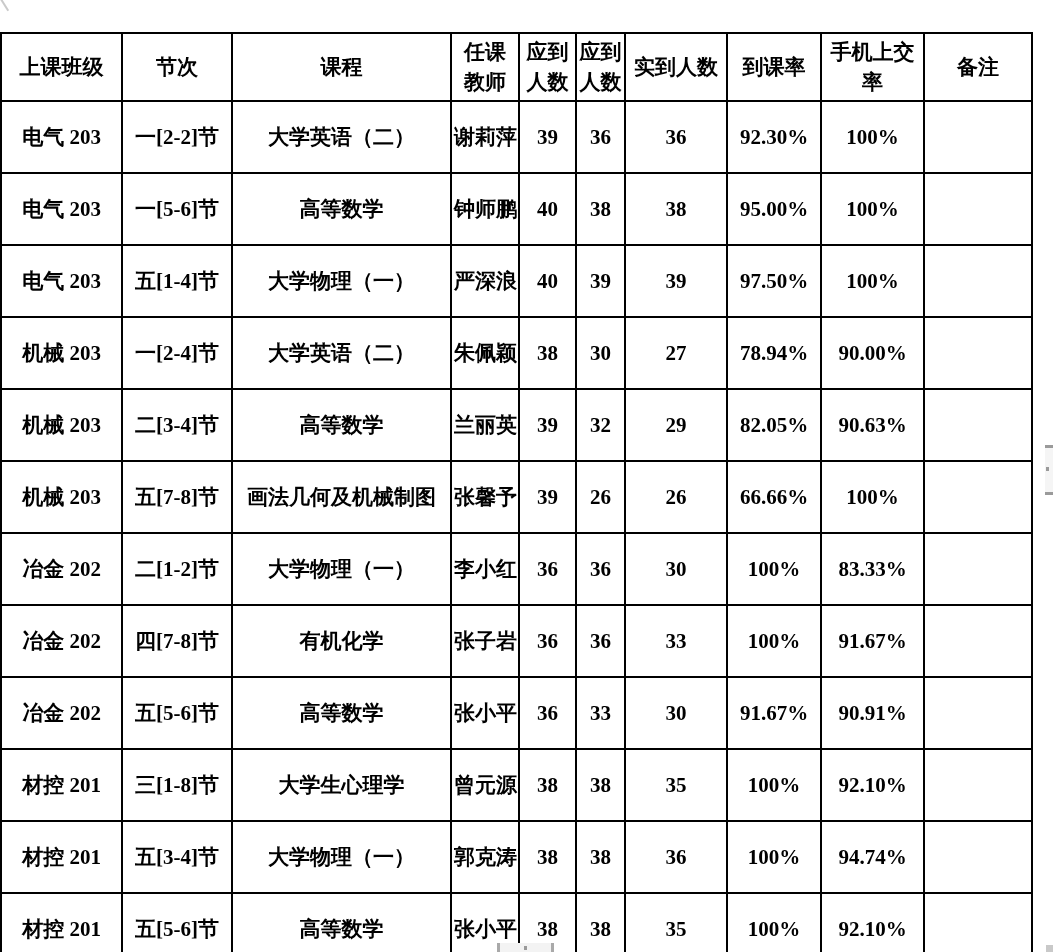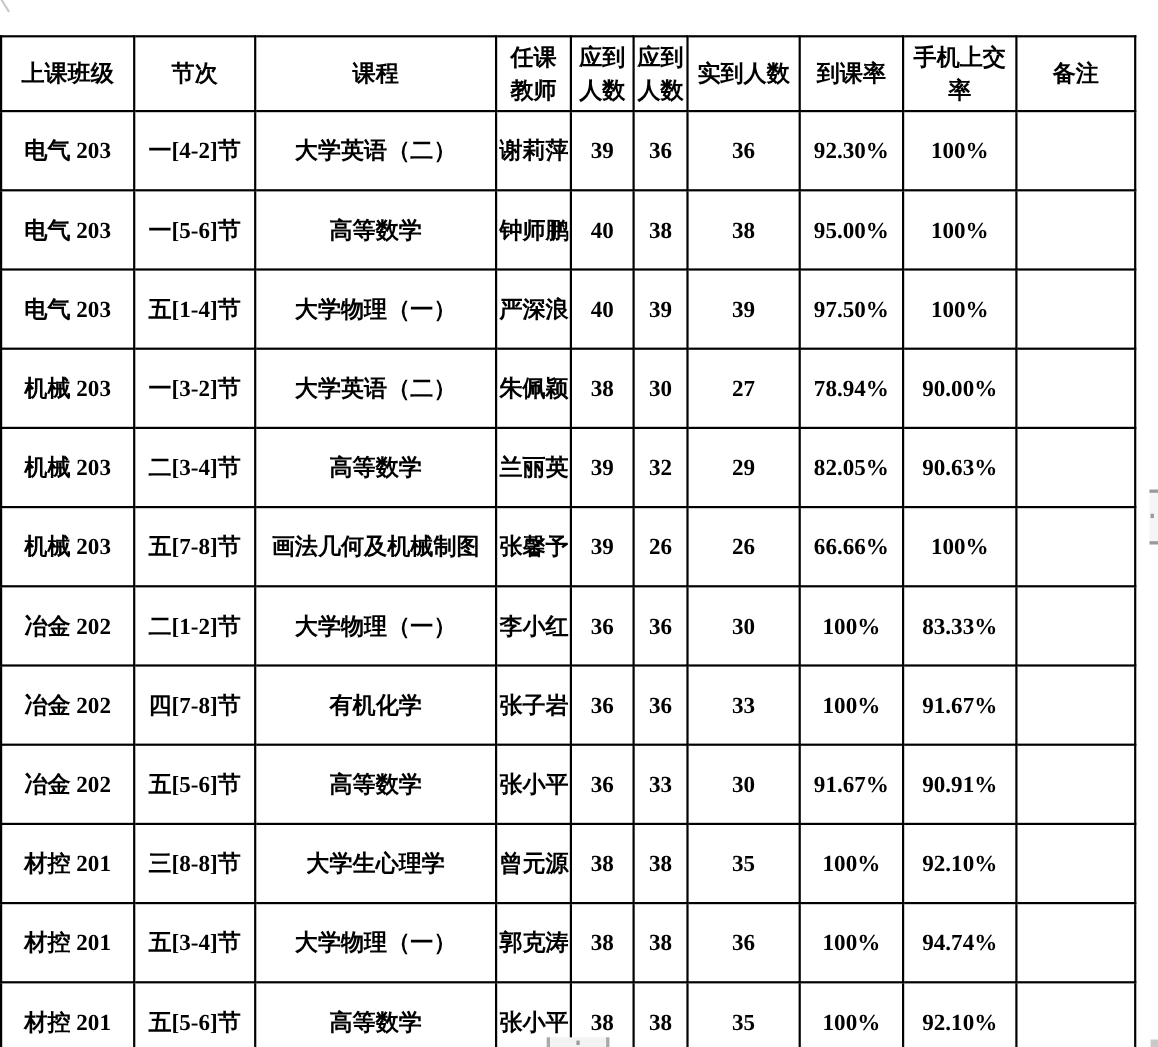--- a/index.html
+++ b/index.html
@@ -123,21 +123,21 @@
         <th>应到人数</th>
         <th>实到人数</th>
         <th>到课率</th>
         <th>手机上交率</th>
         <th>备注</th>
       </tr>
     </thead>
     <tbody>
         <tr>
       <td>电气 203</td>
-      <td>一[4-2]节</td>
+      <td>一[2-2]节</td>
       <td>大学英语（二）</td>
       <td>谢莉萍</td>
       <td>39</td>
       <td>36</td>
       <td>36</td>
       <td>92.30%</td>
       <td>100%</td>
       <td></td>
     </tr>
         <tr>
@@ -159,21 +159,21 @@
       <td>严深浪</td>
       <td>40</td>
       <td>39</td>
       <td>39</td>
       <td>97.50%</td>
       <td>100%</td>
       <td></td>
     </tr>
         <tr>
       <td>机械 203</td>
-      <td>一[3-2]节</td>
+      <td>一[2-4]节</td>
       <td>大学英语（二）</td>
       <td>朱佩颖</td>
       <td>38</td>
       <td>30</td>
       <td>27</td>
       <td>78.94%</td>
       <td>90.00%</td>
       <td></td>
     </tr>
         <tr>
@@ -231,21 +231,21 @@
       <td>张小平</td>
       <td>36</td>
       <td>33</td>
       <td>30</td>
       <td>91.67%</td>
       <td>90.91%</td>
       <td></td>
     </tr>
         <tr>
       <td>材控 201</td>
-      <td>三[8-8]节</td>
+      <td>三[1-8]节</td>
       <td>大学生心理学</td>
       <td>曾元源</td>
       <td>38</td>
       <td>38</td>
       <td>35</td>
       <td>100%</td>
       <td>92.10%</td>
       <td></td>
     </tr>
         <tr>

